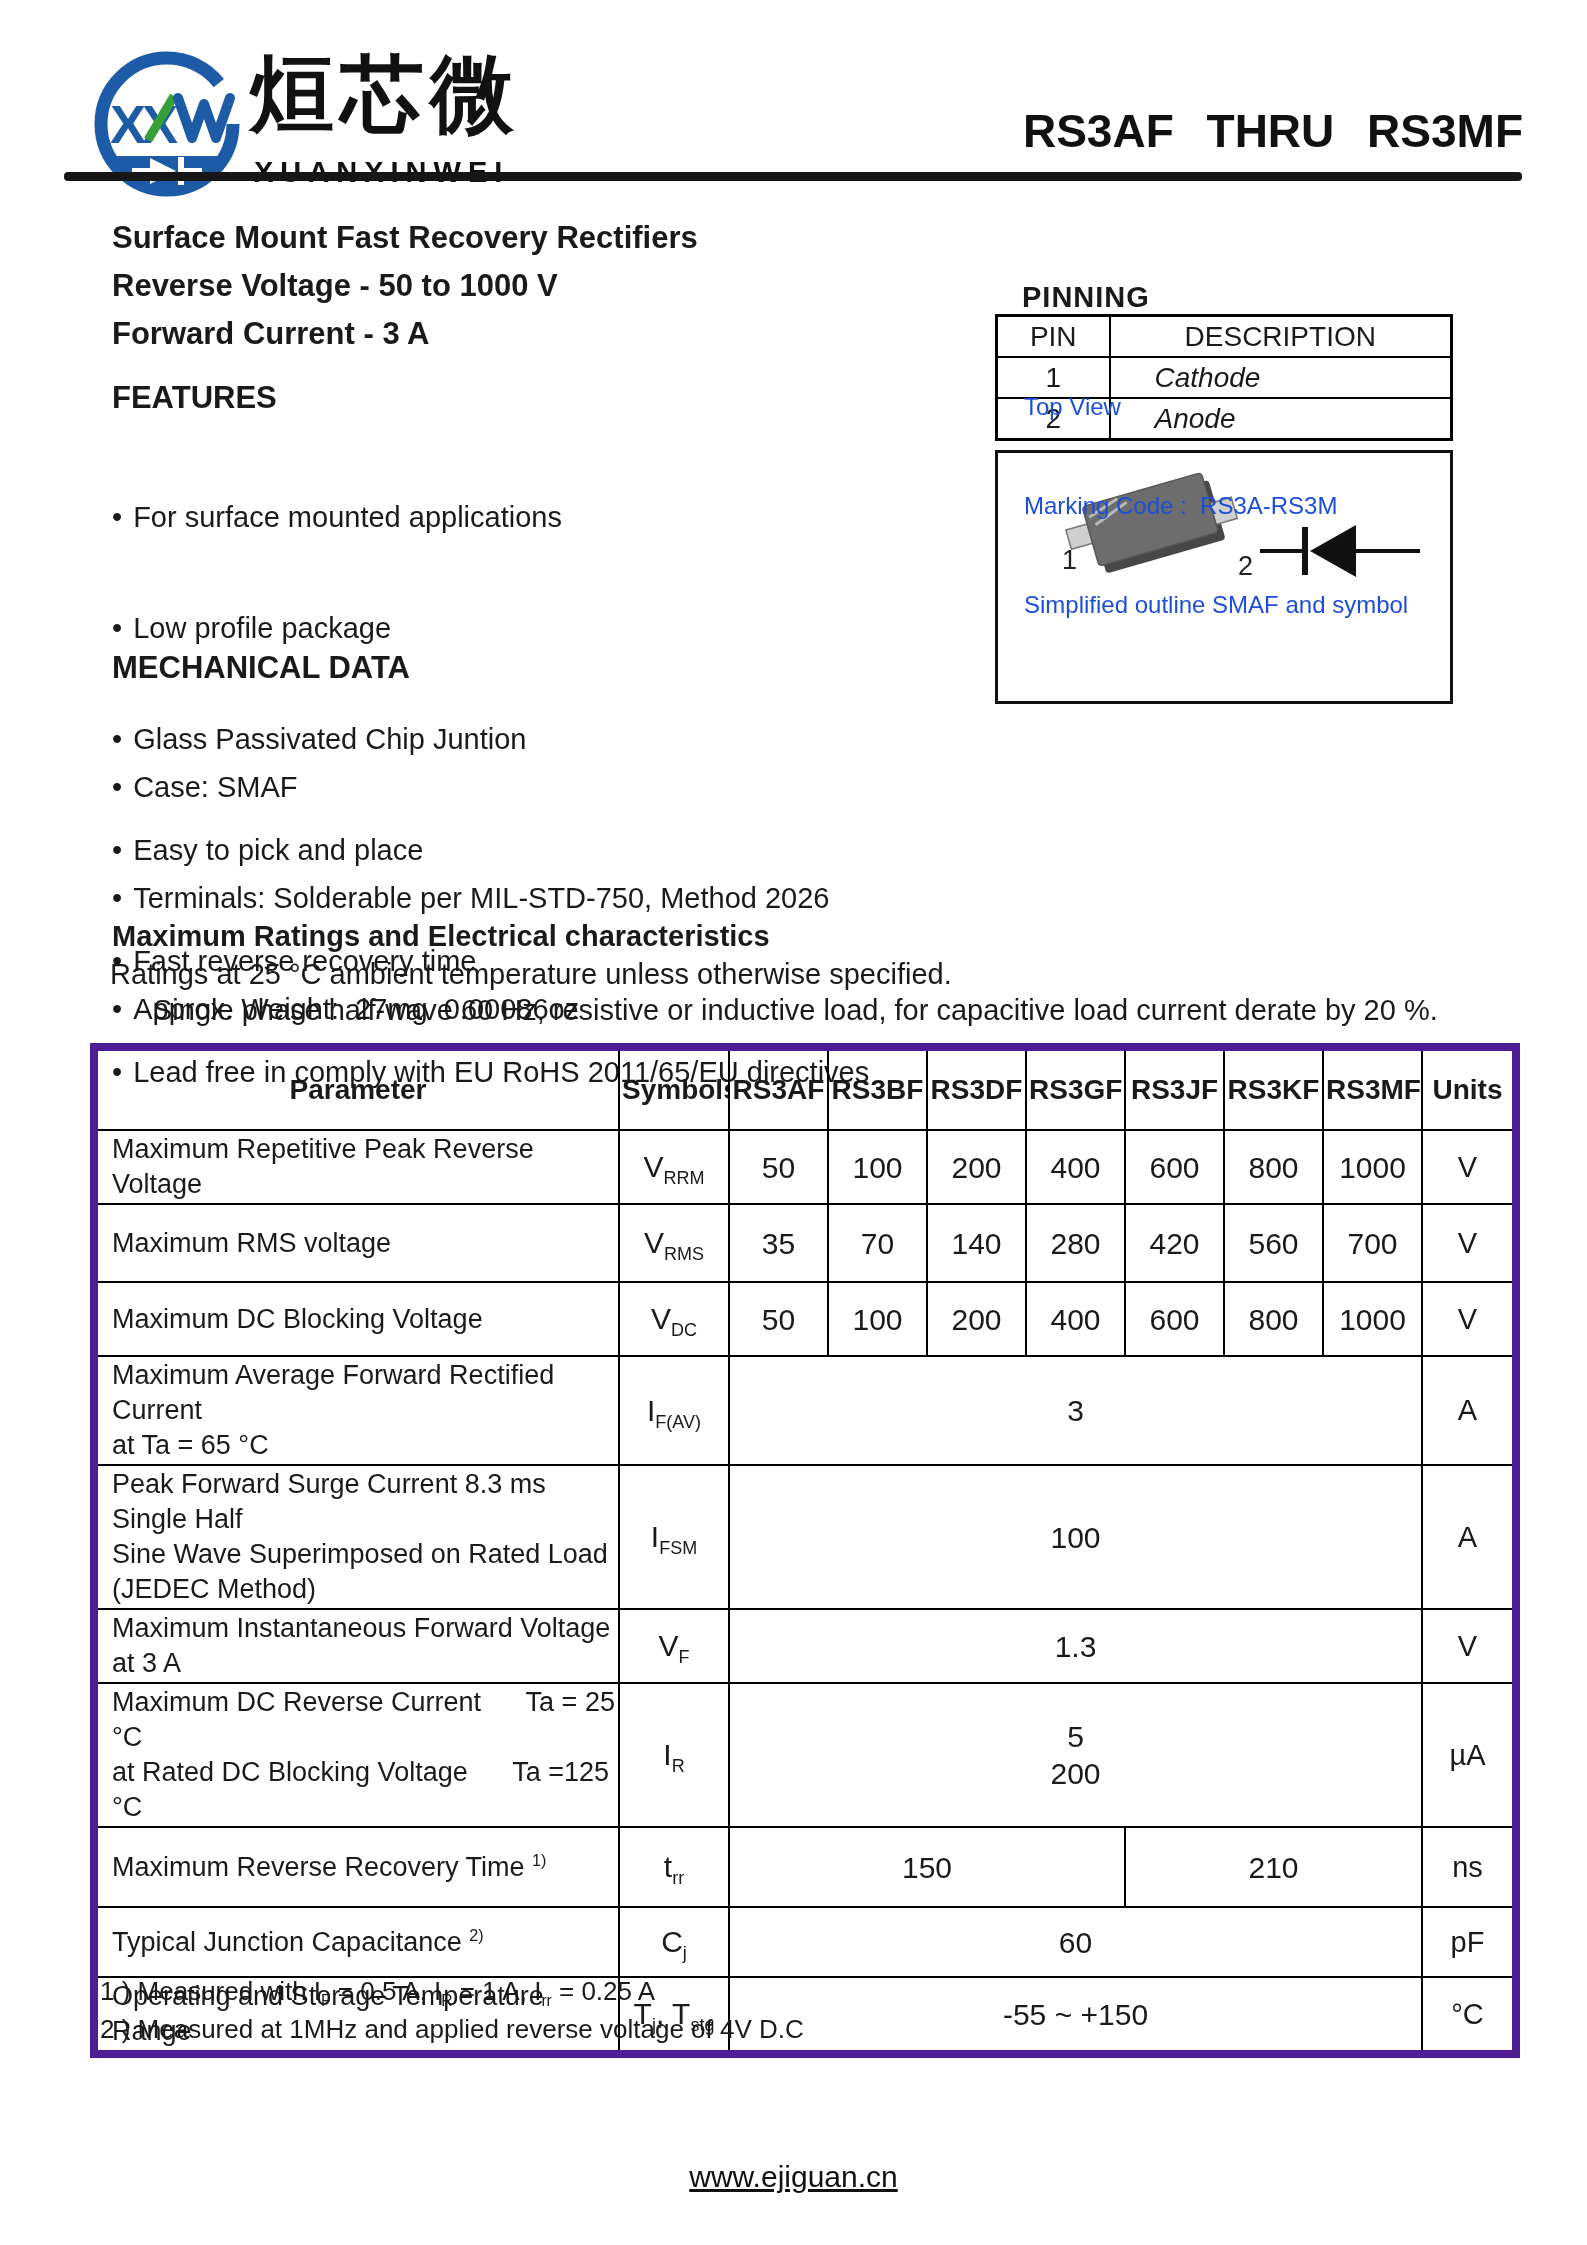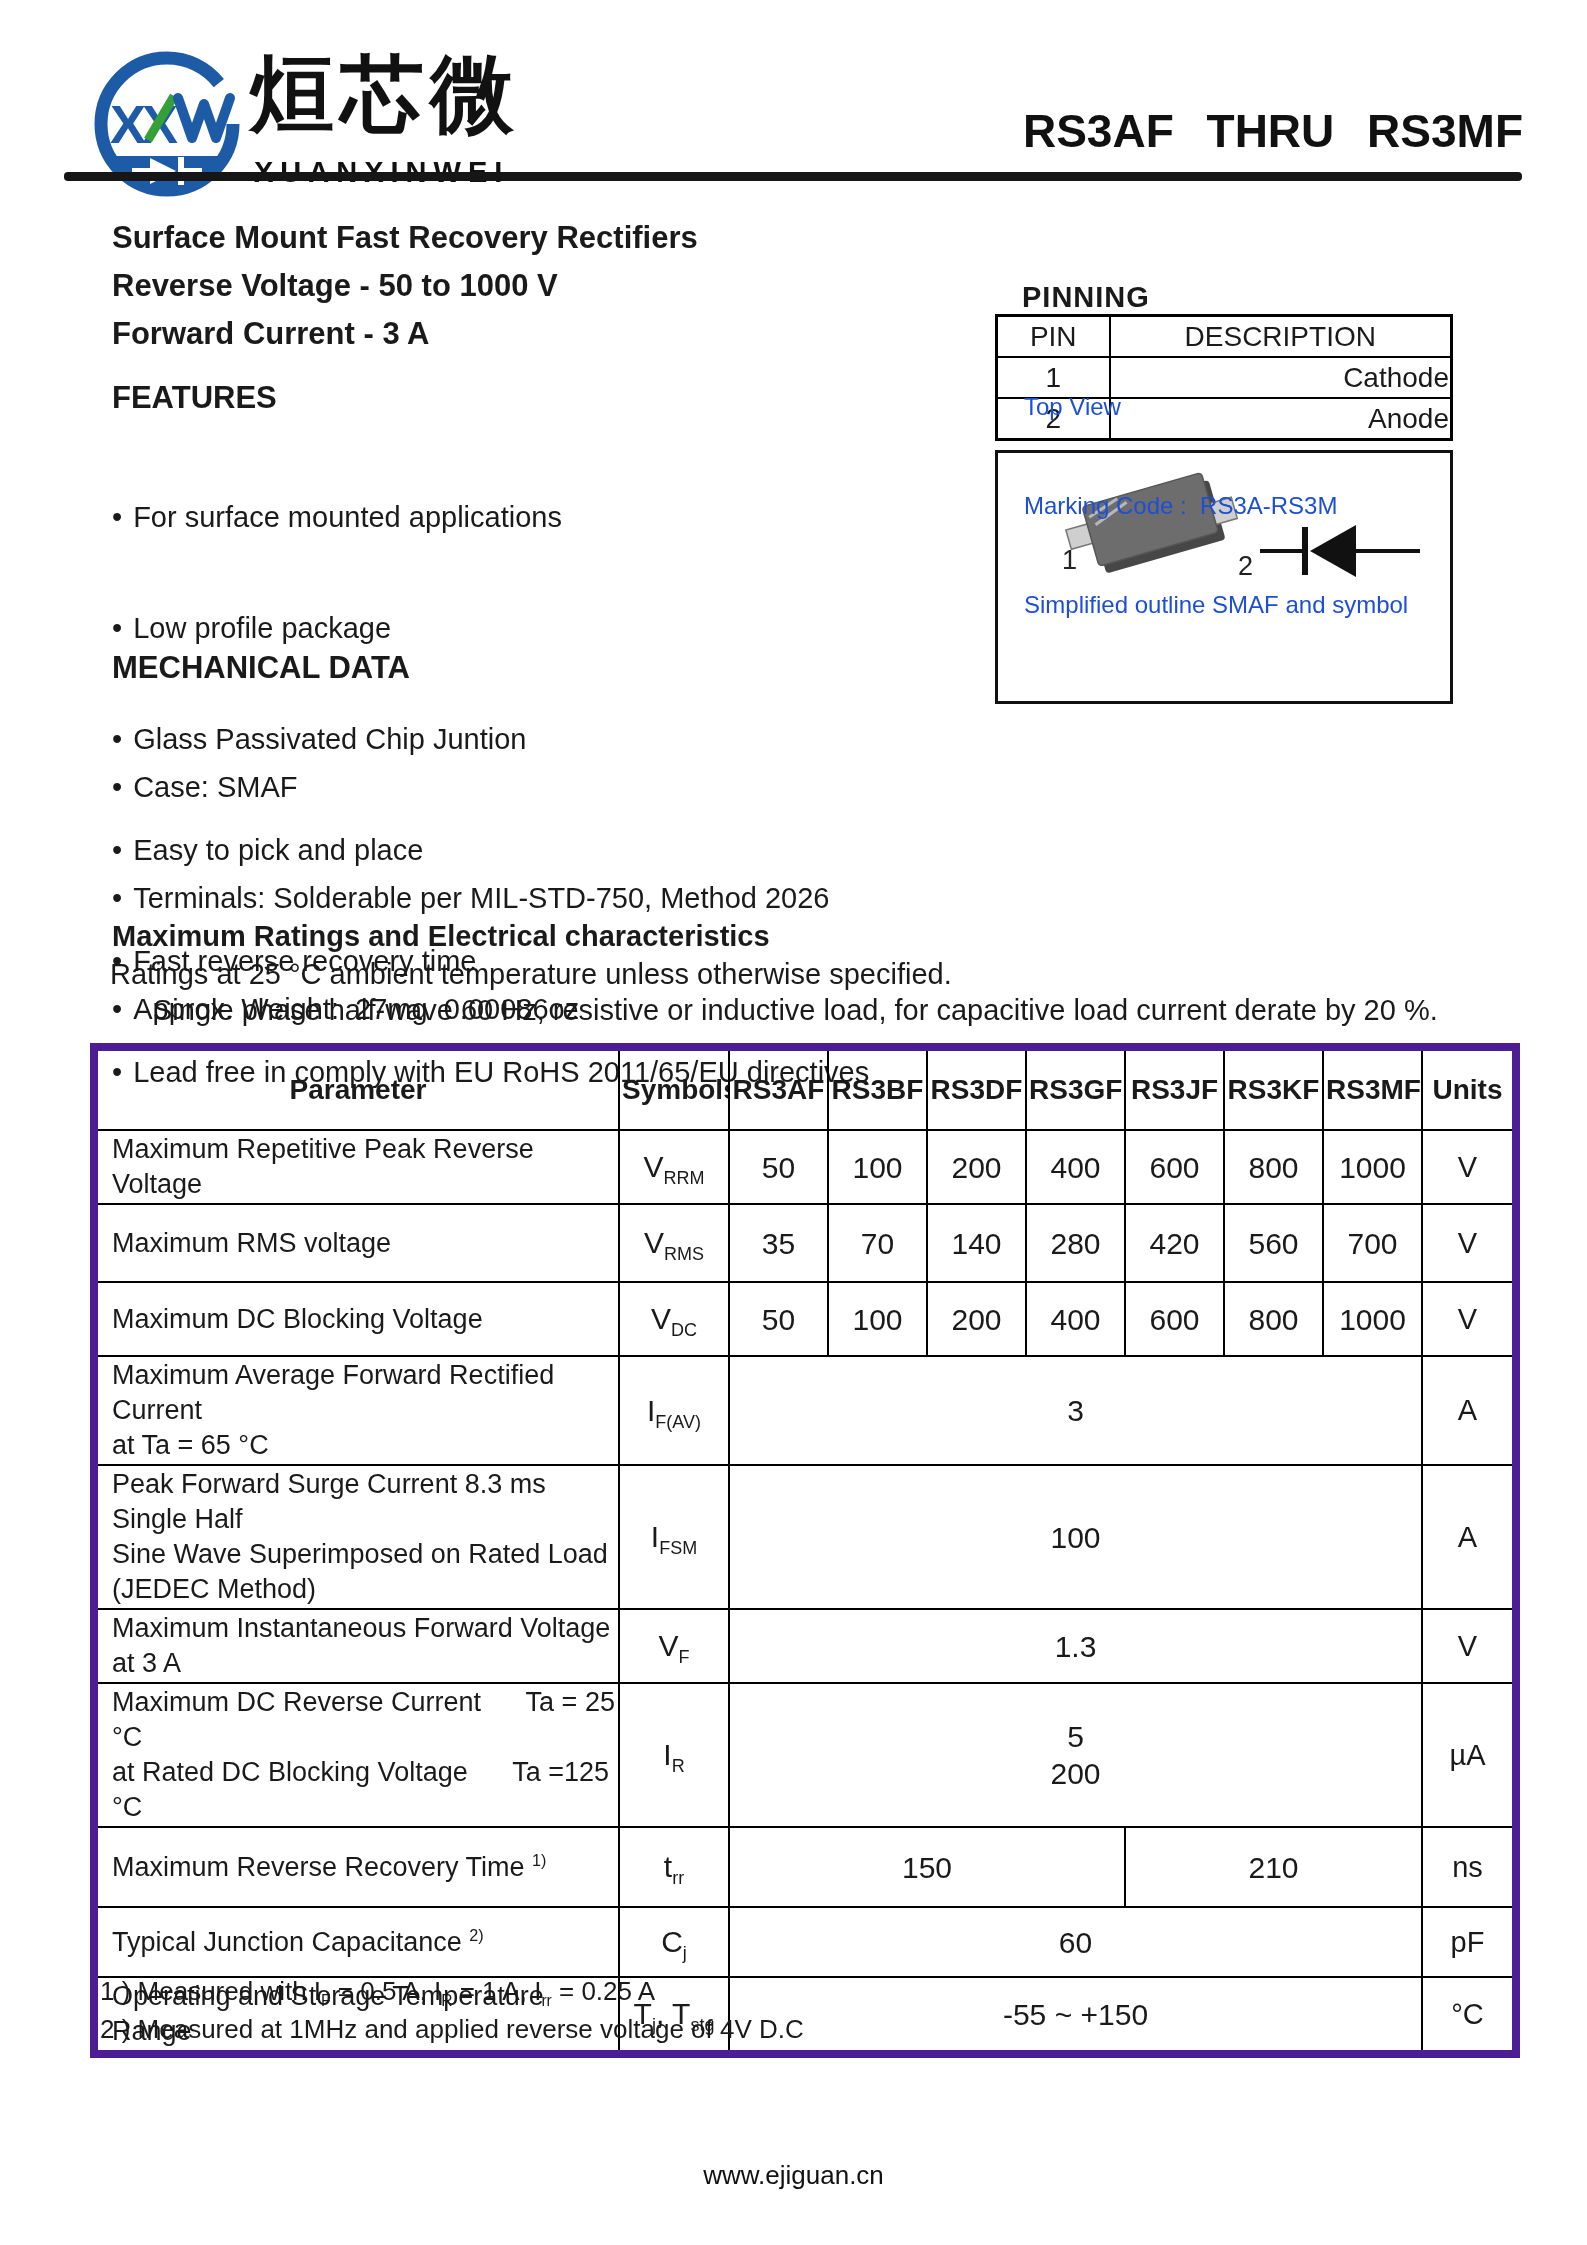--- a/index.html
+++ b/index.html
@@ -20,21 +20,21 @@
   .features{position:absolute;left:112px;top:380px;}
   .mechanical{position:absolute;left:112px;top:650px;}
   .sec-heading{font-size:31px;font-weight:bold;margin:0 0 9px 0;}
   .bullets{list-style:none;margin:0;padding:0;font-size:29px;line-height:37px;white-space:pre-wrap;}
   .bullets li::before{content:"•";margin-right:11px;}
 
   
   .pinning-heading{position:absolute;left:1022px;top:281px;font-size:29px;font-weight:bold;letter-spacing:1px;}
   .pin-table{position:absolute;left:995px;top:314px;width:458px;border-collapse:collapse;border:3px solid #000;font-size:28px;table-layout:fixed;}
   .pin-table td{border:2px solid #000;height:37px;text-align:center;}
-  .pin-table td.pd{text-align:right;padding-left:44px;}
+  .pin-table td.pd{text-align:left;padding-left:44px;font-style:italic;}
 
   
   .package-box{position:absolute;left:995px;top:450px;width:458px;height:254px;border:3px solid #111;box-sizing:border-box;}
   .package-box svg{position:absolute;left:0;top:0;}
   .pkg-notes{position:absolute;left:26px;bottom:14px;font-size:24px;line-height:33px;color:#1d4ed8;white-space:pre-wrap;}
 
   
   .ratings-heading{position:absolute;left:112px;top:920px;font-size:29px;font-weight:bold;}
   .ratings-note1{position:absolute;left:110px;top:958px;font-size:29px;}
   .ratings-note2{position:absolute;left:110px;top:994px;font-size:29px;margin-left:43px;}
@@ -43,21 +43,21 @@
   .ratings th,.ratings td{border:2px solid #000;overflow:hidden;}
   .ratings th{height:78px;font-size:28px;font-weight:bold;text-align:center;padding:0 2px;}
   .ratings td.param{font-size:27px;text-align:left;padding-left:14px;line-height:35px;}
   .ratings td.param div{white-space:pre-wrap;}
   .ratings td.sym{font-size:30px;text-align:center;}
   .ratings td.val{font-size:30px;text-align:center;line-height:37px;}
   .ratings td.unit{font-size:29px;text-align:center;}
 
   .footnotes{position:absolute;left:100px;top:1972px;font-size:26px;line-height:38px;}
   .footnotes div{white-space:pre-wrap;}
-  .footer-url{position:absolute;left:0;top:2160px;width:100%;text-align:center;font-size:26px;color:#111;}
+  .footer-url{position:absolute;left:0;top:2160px;width:100%;text-align:center;font-size:30px;color:#111;text-decoration:underline;}
 </style>
 </head>
 <body>
 
 <div class="page">
 
   <svg class="logo" viewBox="0 0 162 158">
     <circle cx="81" cy="78" r="66" fill="none" stroke="#1d5ba6" stroke-width="13" stroke-dasharray="370 45"></circle>
     <path d="M 23.3 110 A 66 66 0 0 0 138.7 110 Z" fill="#1d5ba6"></path>
     <text x="24" y="97" font-size="54" font-weight="bold" fill="#1d5ba6">X</text>

